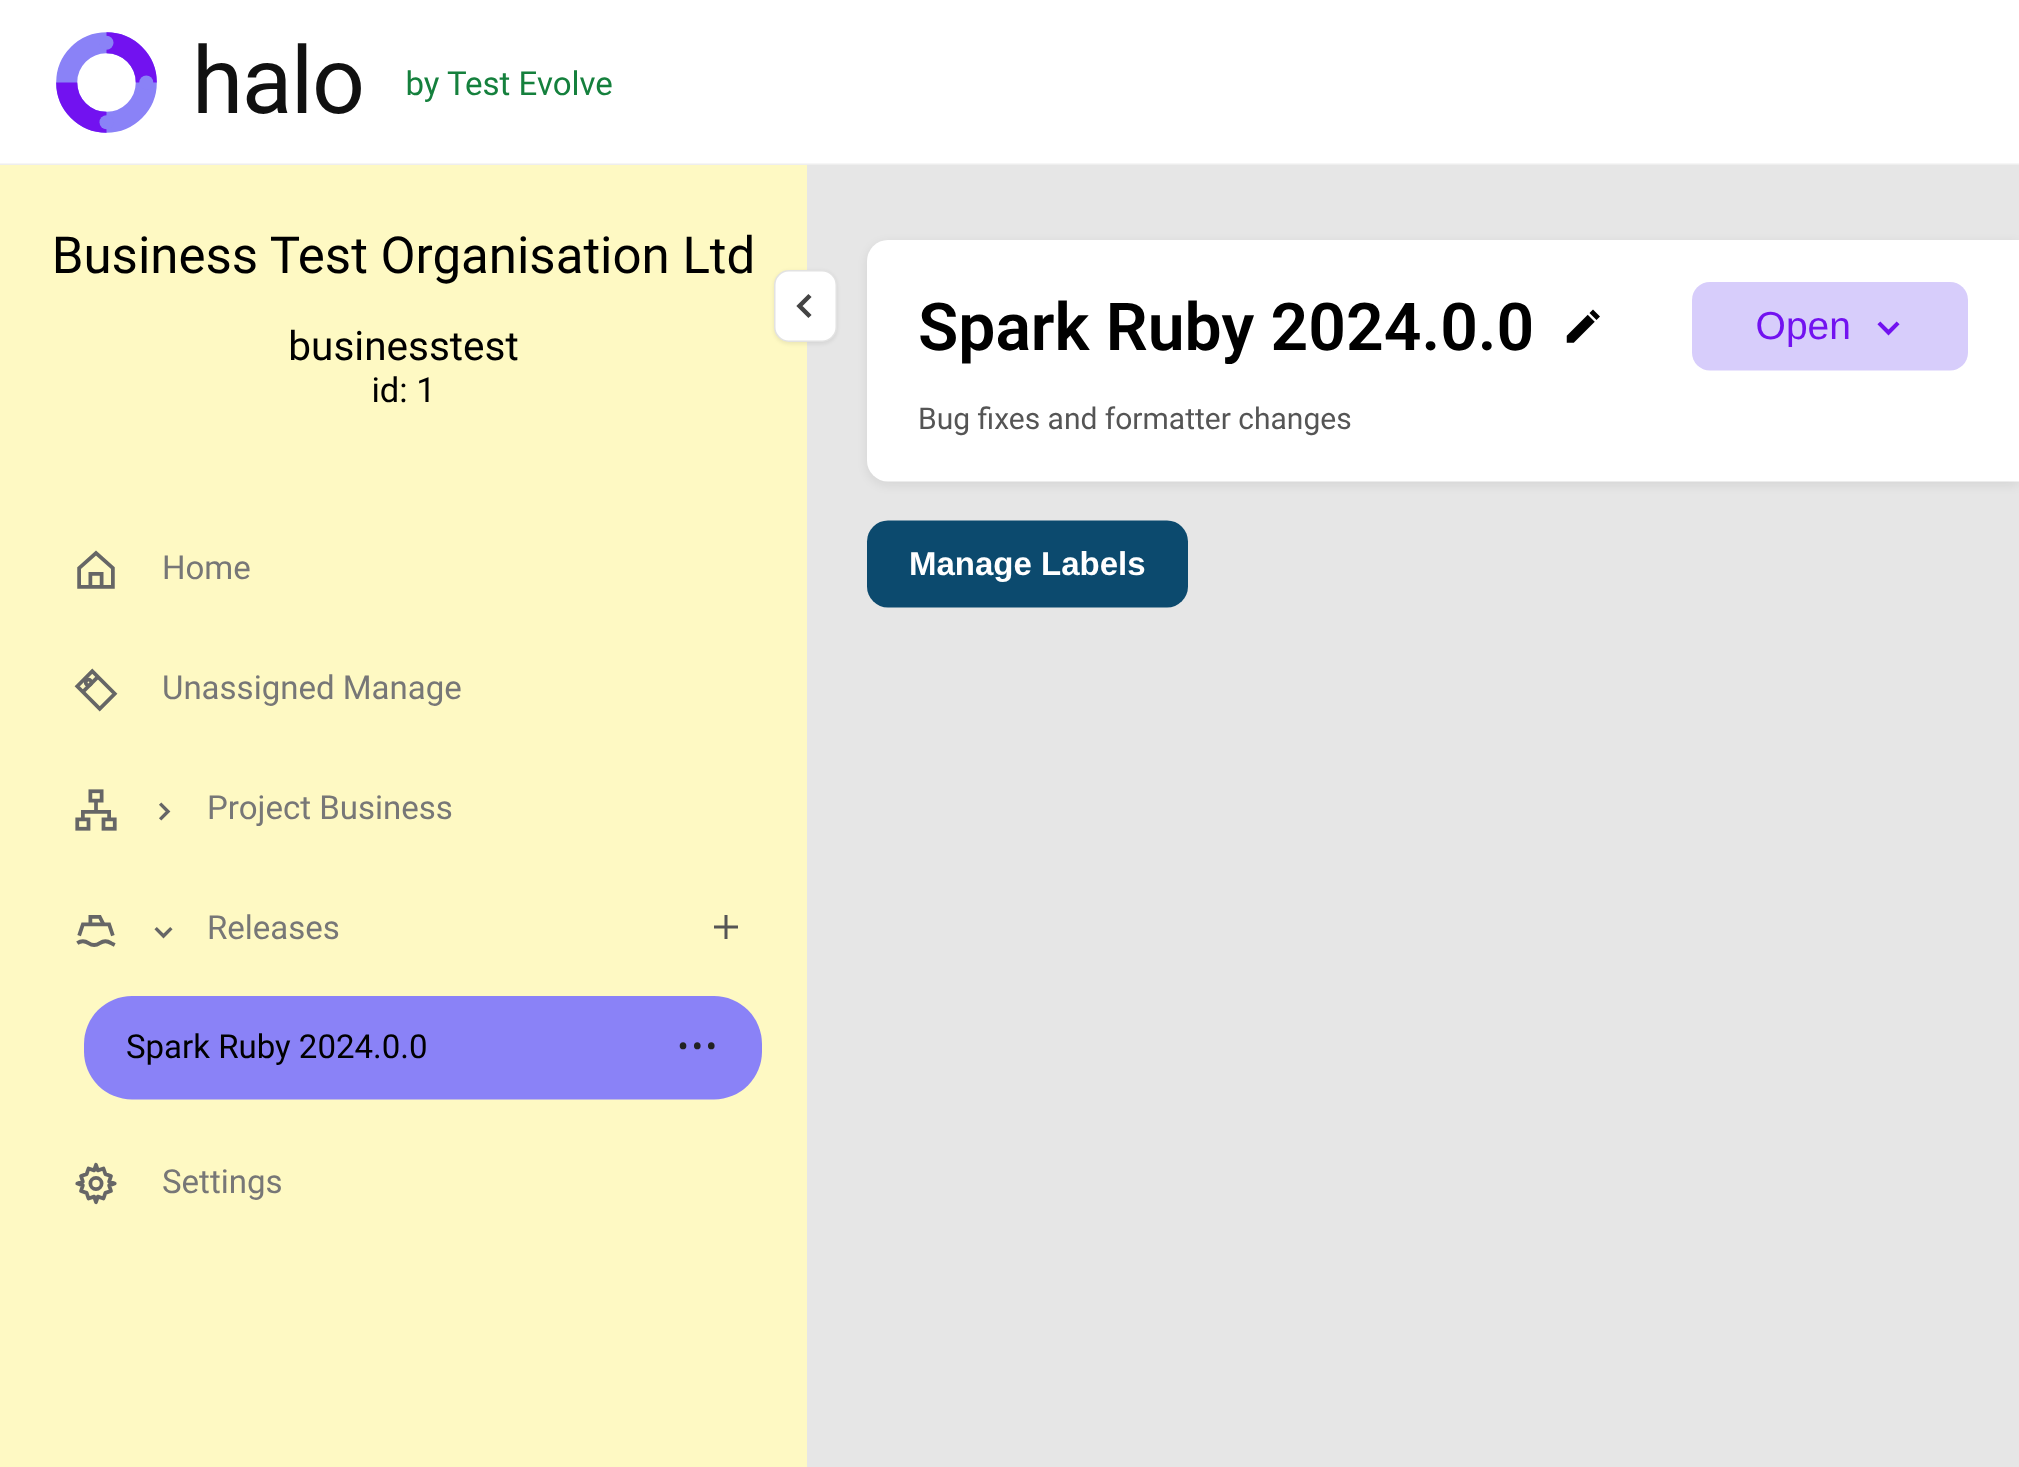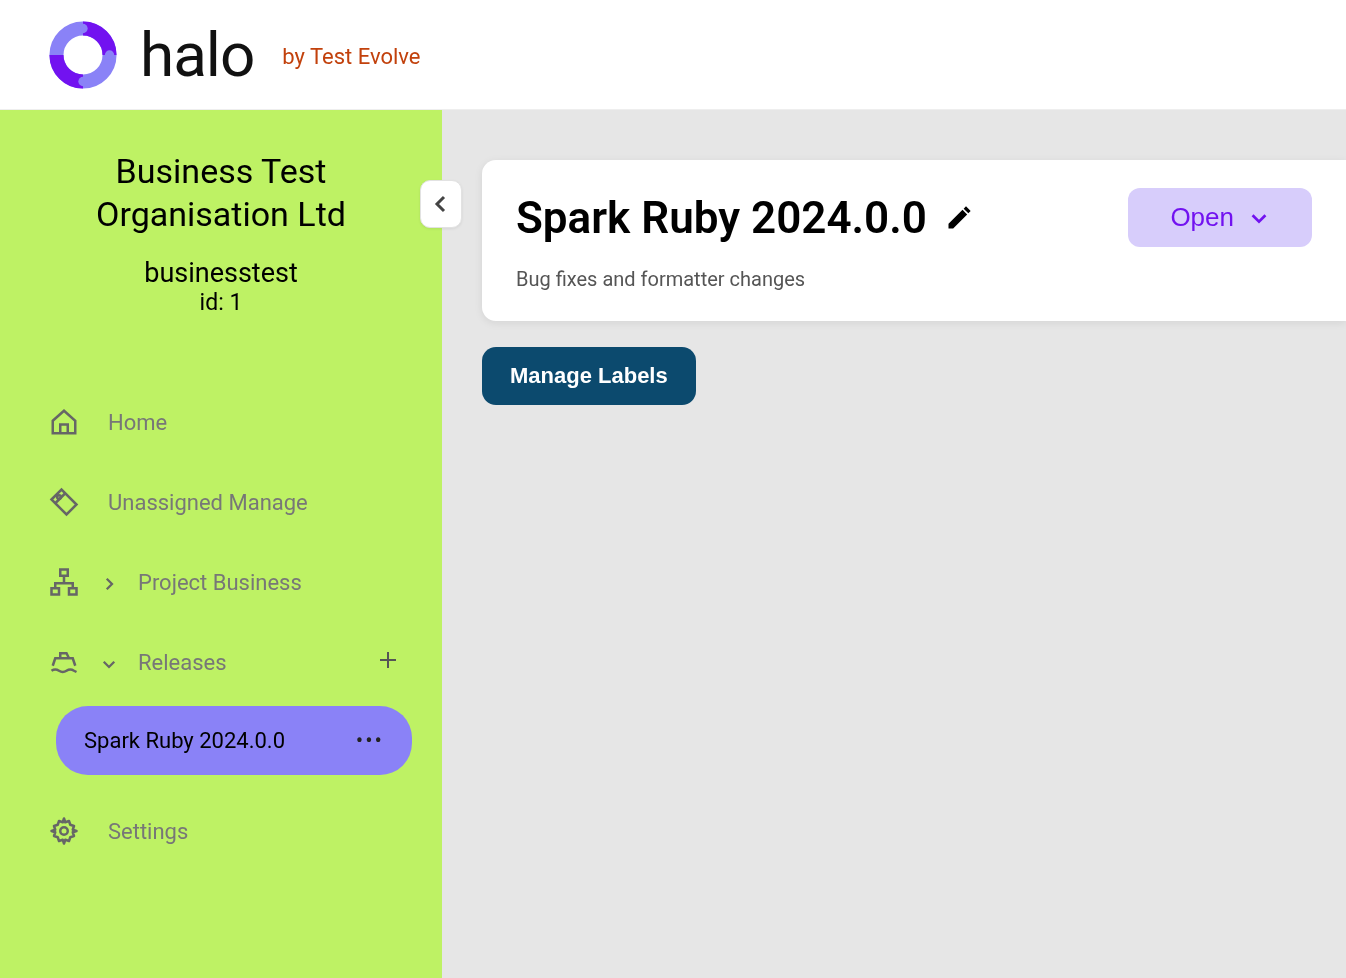--- a/index.html
+++ b/index.html
@@ -10,45 +10,45 @@
     width: 1346px;
     height: 978px;
     overflow: hidden;
   }
 
   
   .header {
     display: flex;
     align-items: center;
     height: 110px;
-    padding-left: 44px;
+    padding-left: 32px;
     border-bottom: 1px solid #eee;
     gap: 18px;
   }
   .logo-circle {
     width: 78px; height: 78px;
   }
   .brand-text {
     font-size: 62px;
     font-weight: 400;
     color: #111;
     letter-spacing: -1px;
   }
   .byline {
     font-size: 22px;
-    color: #c2410c;
+    color: #15803d;
     margin-left: 10px;
     margin-top: 4px;
   }
 
   
   .layout { display: flex; height: calc(100% - 110px); }
   .sidebar {
-    width: 442px;
-    background: #bef264;
+    width: 538px;
+    background: #fef9c3;
     padding-top: 40px;
     flex-shrink: 0;
   }
   .main {
     flex: 1;
     background: #e6e6e6;
     position: relative;
     padding-top: 50px;
   }
 

